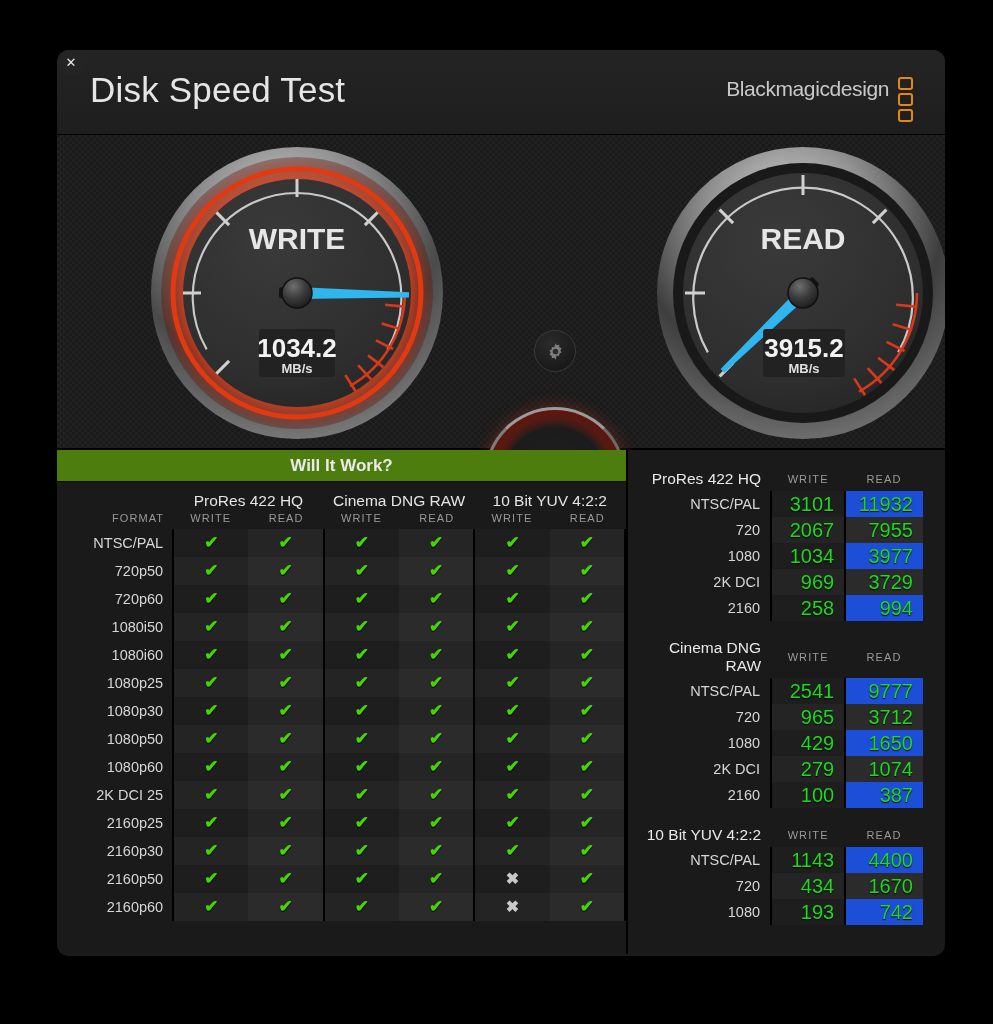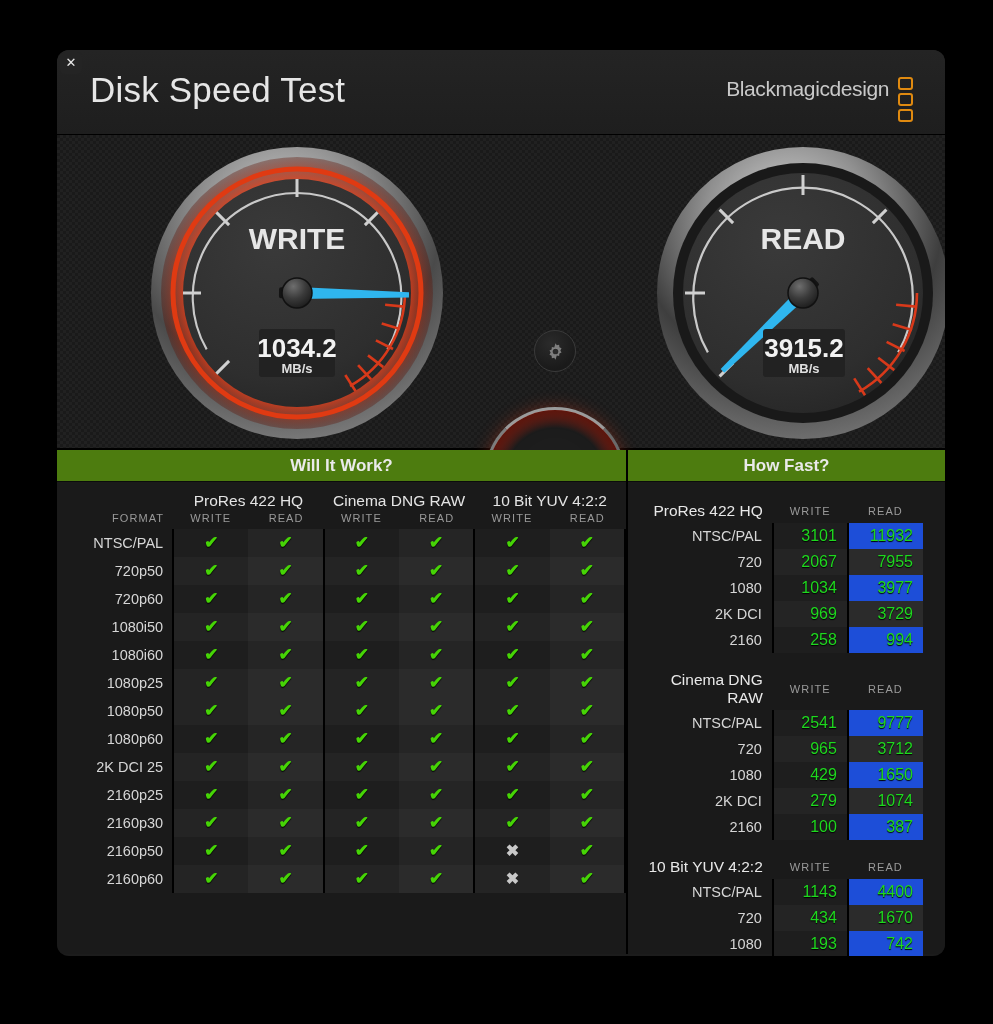--- a/index.html
+++ b/index.html
@@ -191,21 +191,21 @@
   .hf-colhead {
     color: #9a9a9a; font-size: 11px; letter-spacing: 1.1px;
     text-align: center; padding-bottom: 3px !important;
     padding-top: 9px !important;
   }
   td.hf-fmt {
     color: #d6d6d6; font-size: 14.5px; text-align: right;
     padding-right: 10px !important; width: 108px; height: 26px;
   }
   td.hf-val {
-    color: #1fd81f; font-size: 16px; text-align: right;
+    color: #1fd81f; font-size: 20px; text-align: right;
     padding-right: 10px !important; width: 62px; height: 26px;
     text-shadow: 0 1px 1px #000;
   }
   td.hf-val.w { background: #1e1e1e; border-left: 2px solid #000; }
   td.hf-val.r { background: #1d4ed8; border-left: 2px solid #000; }
   tr.alt td.hf-val.w { background: #242424; }
   tr.alt td.hf-val.r { background: #2b2b2b; }
   .hf-spacer td { height: 9px; }
 </style>
 </head>
@@ -425,20 +425,29 @@
               </tr>
               <tr class="alt">
                 <td class="fmt">1080p25</td>
                 <td class="cell w sepL"><span class="tick">✔</span></td>
                 <td class="cell r"><span class="tick">✔</span></td>
                 <td class="cell w sepL"><span class="tick">✔</span></td>
                 <td class="cell r"><span class="tick">✔</span></td>
                 <td class="cell w sepL"><span class="tick">✔</span></td>
                 <td class="cell r sepR"><span class="tick">✔</span></td>
               </tr>
+              <tr>
+                <td class="fmt">1080p30</td>
+                <td class="cell w sepL"><span class="tick">✔</span></td>
+                <td class="cell r"><span class="tick">✔</span></td>
+                <td class="cell w sepL"><span class="tick">✔</span></td>
+                <td class="cell r"><span class="tick">✔</span></td>
+                <td class="cell w sepL"><span class="tick">✔</span></td>
+                <td class="cell r sepR"><span class="tick">✔</span></td>
+              </tr>
               <tr class="alt">
                 <td class="fmt">1080p50</td>
                 <td class="cell w sepL"><span class="tick">✔</span></td>
                 <td class="cell r"><span class="tick">✔</span></td>
                 <td class="cell w sepL"><span class="tick">✔</span></td>
                 <td class="cell r"><span class="tick">✔</span></td>
                 <td class="cell w sepL"><span class="tick">✔</span></td>
                 <td class="cell r sepR"><span class="tick">✔</span></td>
               </tr>
               <tr>
@@ -496,21 +505,20 @@
                 <td class="cell r sepR"><span class="tick">✔</span></td>
               </tr>
             </tbody>
         </table>
       </div>
     </div>
 
     <div id="panel-divider"></div>
 
     <div id="panel-right">
-      <div class="panel-head">How Fast?</div>
       <div id="hf-wrap">
         <table class="hf">
           <tbody id="hf-body">
               <tr>
                 <td class="hf-grp">ProRes 422 HQ</td>
                 <td class="hf-colhead">WRITE</td>
                 <td class="hf-colhead">READ</td>
               </tr>
               <tr>
                 <td class="hf-fmt">NTSC/PAL</td>

